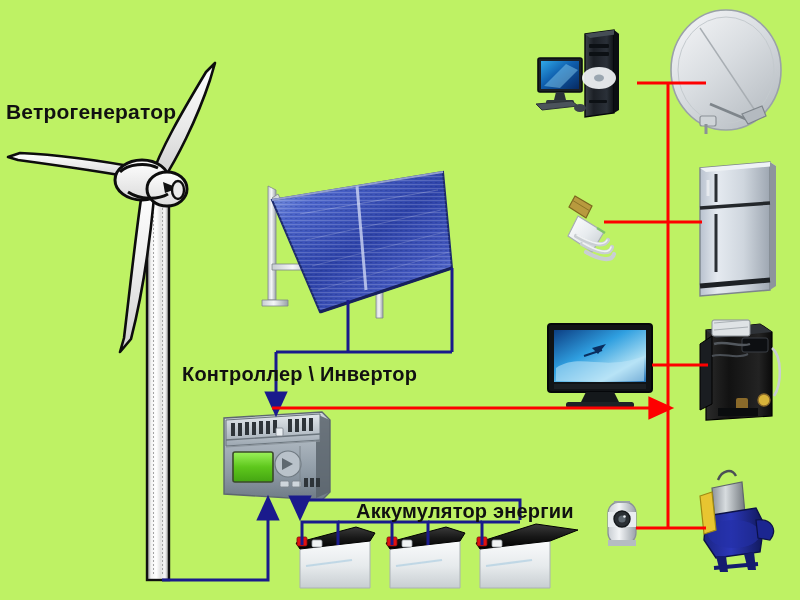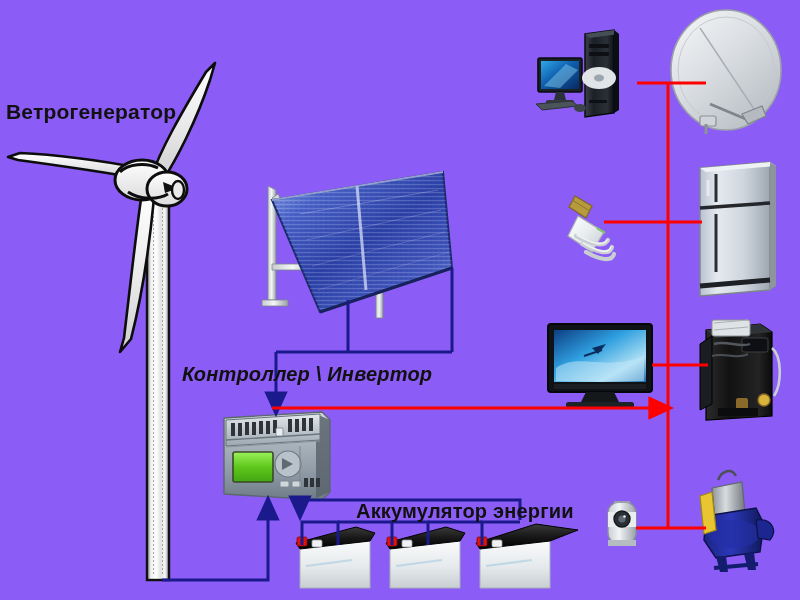--- a/index.html
+++ b/index.html
@@ -1,30 +1,30 @@
 <!DOCTYPE html>
 <html><head>
 <meta charset="utf-8">
 <style>
   html,body{margin:0;padding:0;}
   body{
     width:800px;height:600px;background:#ffffff;
     font-family:"Liberation Sans", sans-serif;
     overflow:hidden;position:relative;
   }
-  #stage{position:relative;width:800px;height:600px;background:#8b5cf6;}
+  #stage{position:relative;width:800px;height:600px;background:#bef264;}
   svg.layer{position:absolute;left:0;top:0;width:800px;height:600px;}
   .lbl{
     position:absolute;color:#111;font-weight:bold;
     font-family:"Liberation Sans", sans-serif;
     white-space:nowrap;letter-spacing:.2px;
   }
   #lbl-wind{left:6px;top:100px;font-size:21px;}
   #lbl-solar{left:246px;top:124px;font-size:21px;}
-  #lbl-ctrl{left:182px;top:363px;font-size:20px;font-style:italic;}
+  #lbl-ctrl{left:182px;top:363px;font-size:20px;}
   #lbl-batt{left:348px;top:500px;font-size:20px;margin-left:8px;}
 </style>
 </head>
 <body>
 
 <div id="stage">
 
   <svg class="layer" viewBox="0 0 800 600">
     <defs>
       <linearGradient id="gTower" x1="0" y1="0" x2="1" y2="0">

